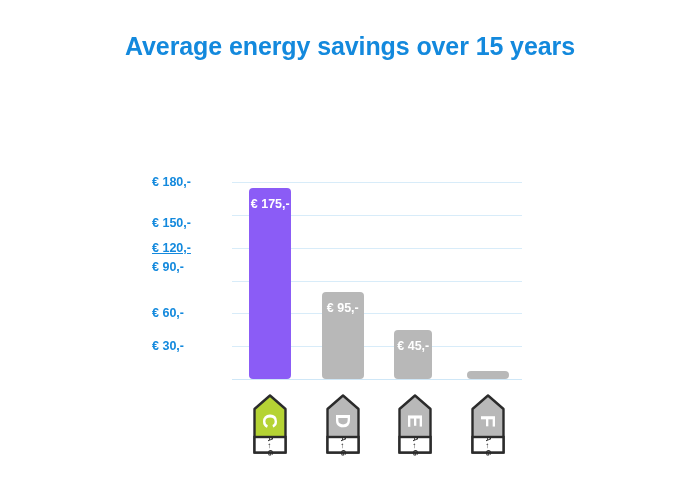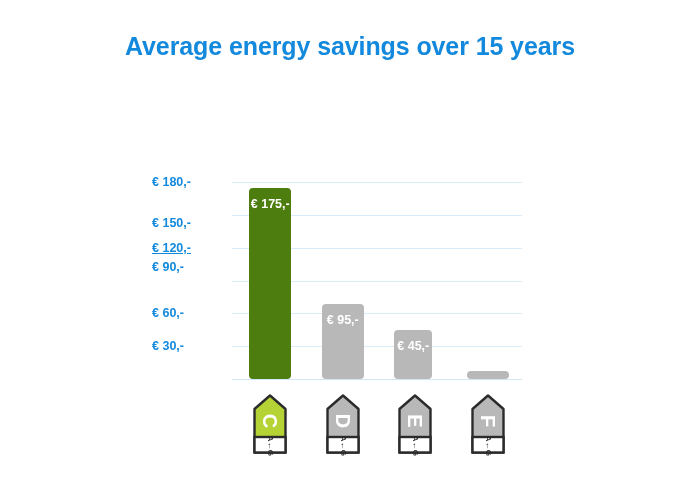--- a/index.html
+++ b/index.html
@@ -185,24 +185,24 @@
     <div class="ylabels">
         <div class="ytick-row" style="top: 170.17px;">€ 30,-</div>
         <div class="ytick-row" style="top: 137.34px;">€ 60,-</div>
         <div class="ytick-row" style="top: 91px;">€ 90,-</div>
         <div class="ytick-row" style="top: 71.68px; text-decoration: underline;">€ 120,-</div>
         <div class="ytick-row" style="top: 38.85px; margin-top: 8px;">€ 150,-</div>
         <div class="ytick-row" style="top: 6.02px;">€ 180,-</div>
       </div>
 
     <div class="bars">
-        <div class="bar" style="height: 191.508px; width: 42px; left: 17.25px; bottom: 7px; background: #4d7c0f;">
+        <div class="bar" style="height: 191.508px; width: 42px; left: 17.25px; bottom: 7px; background: #8b5cf6;">
           <span class="bar-value">€ 175,-</span>
         </div>
-        <div class="bar" style="height: 75px; width: 42px; left: 89.75px; bottom: 7px; background: rgb(184, 184, 184);">
+        <div class="bar" style="height: 87px; width: 42px; left: 89.75px; bottom: 7px; background: rgb(184, 184, 184);">
           <span class="bar-value">€ 95,-</span>
         </div>
         <div class="bar" style="height: 49.245px; width: 38px; left: 162.25px; bottom: 7px; background: rgb(184, 184, 184);">
           <span class="bar-value">€ 45,-</span>
         </div>
         <div class="bar" style="height: 7.66033px; width: 42px; left: 234.75px; bottom: 7px; background: rgb(184, 184, 184);"></div>
       </div>
 
   </div>
 

